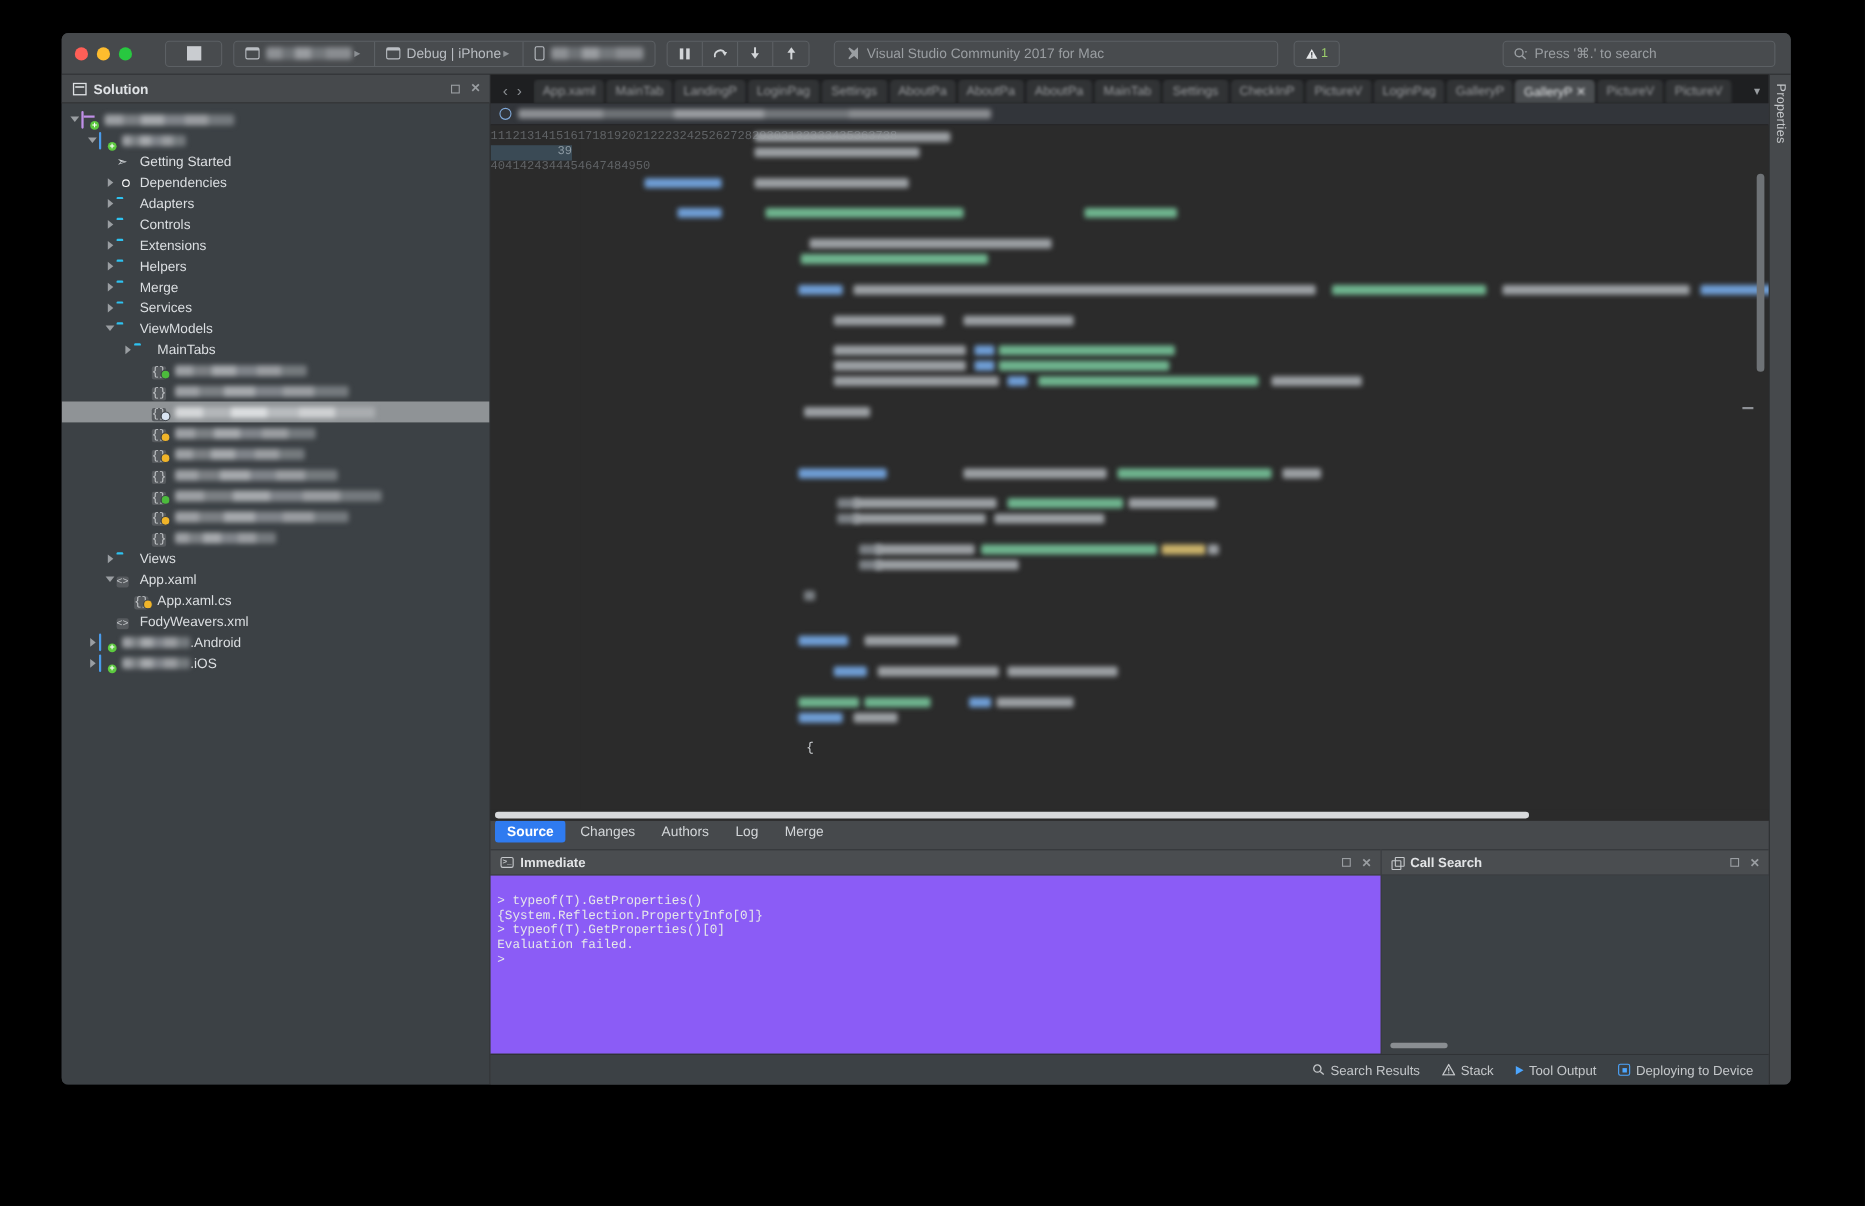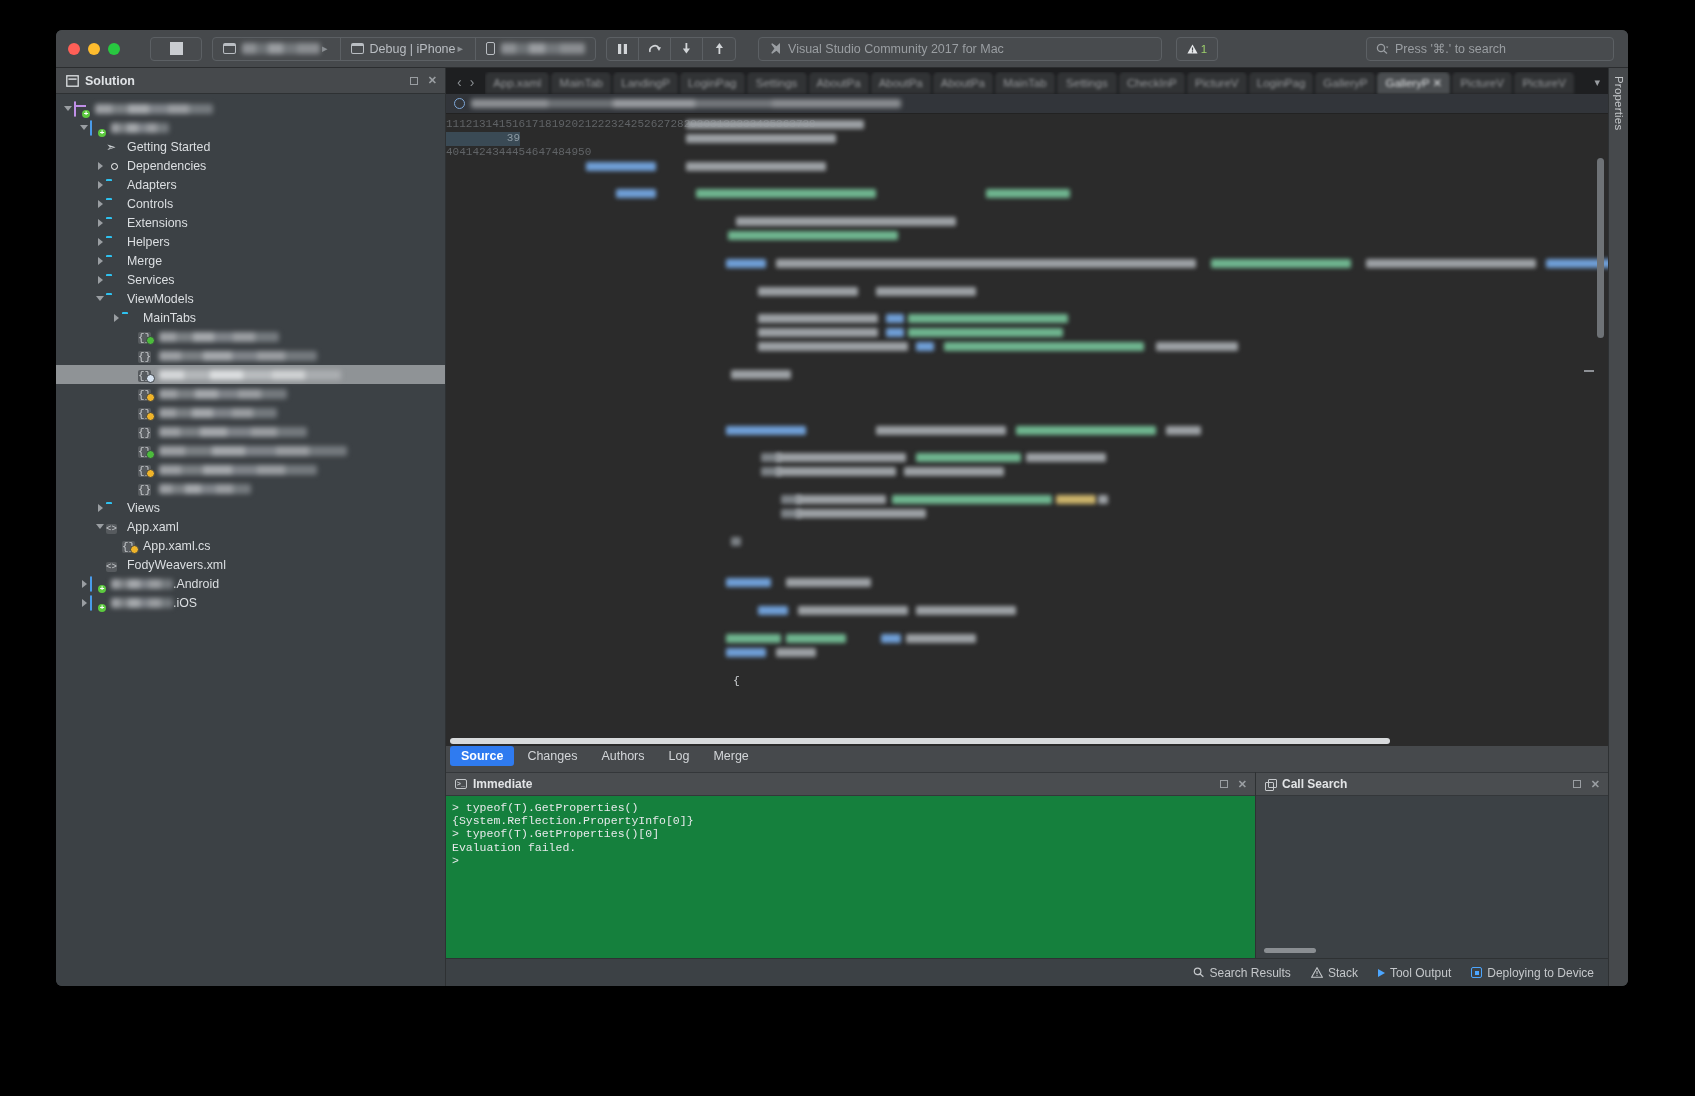--- a/index.html
+++ b/index.html
@@ -276,21 +276,21 @@
     text-align: center;
   }
   .stack-ic { width: 11px; height: 10px; position: relative; }
   .stack-ic:before, .stack-ic:after {
     content:""; position:absolute; width: 7px; height: 7px; border: 1.3px solid #c6c9cc; border-radius: 1px;
   }
   .stack-ic:before { left: 0; top: 3px; }
   .stack-ic:after { left: 3px; top: 0; }
 
   .console {
-    flex: 1; background: #15803d; padding: 5px 6px 0 6px;
+    flex: 1; background: #8b5cf6; padding: 17px 6px 0 6px;
     font-family: "Liberation Mono", monospace; font-size: 11.5px;
     color: #e6e8ea; line-height: 13.2px; white-space: pre; overflow: hidden;
   }
   .cs-cols {
     height: 22px; flex: none; background: #3e4144;
     border-bottom: 1px solid #2e3133;
     display: flex; align-items: center;
     color: #d3d6d9; font-size: 12px; padding-left: 12px;
   }
   .cs-body { flex: 1; background: #3c4145; position: relative; }

